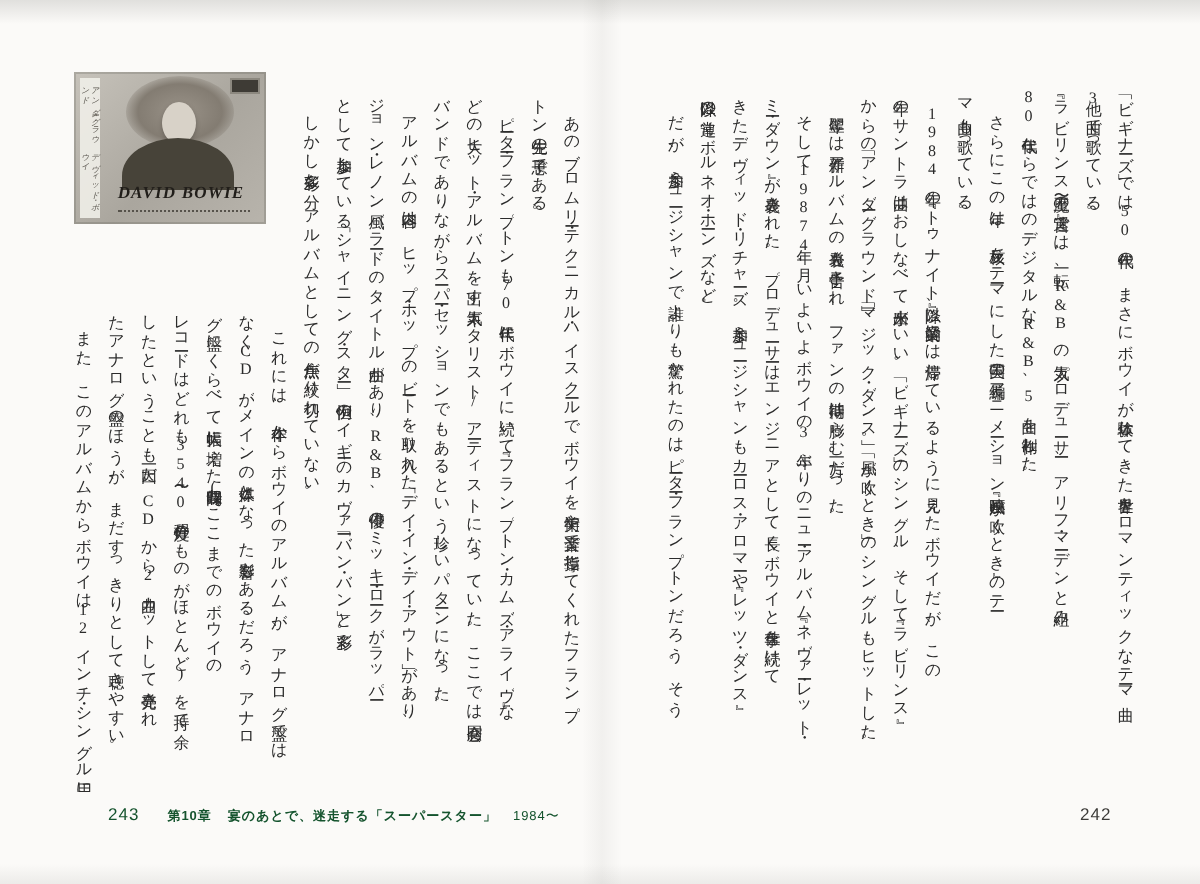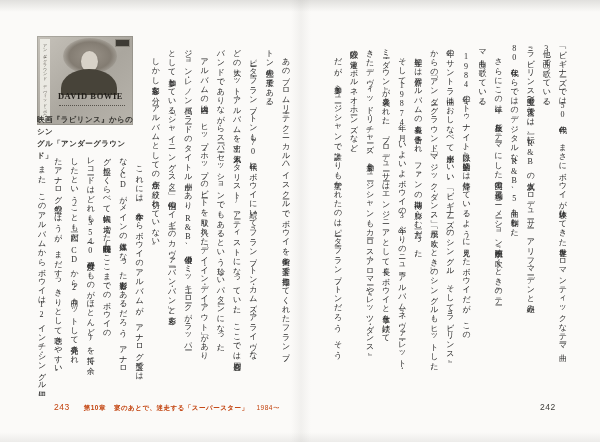--- a/index.html
+++ b/index.html
@@ -21,23 +21,23 @@
   .cols-left{left:37px;width:253px;height:352px;}
   .cols-right{left:333px;width:234px;height:352px;}
   .vcol{
     writing-mode:vertical-rl;text-orientation:upright;
     width:9px;height:352px;line-height:9px;font-size:8px;letter-spacing:0.3px;
     color:#2b2b2b;overflow:hidden;
   }
   .vcol.below{margin-top:108px;height:244px;}
 
   
-  .cover{position:absolute;left:37px;top:36px;width:96px;height:89px;overflow:hidden;
+  .cover{position:absolute;left:37px;top:36px;width:96px;height:76px;overflow:hidden;
     background:linear-gradient(135deg,#c6c2ba 0%,#aaa69e 55%,#b8b4ac 100%);
-    box-shadow:0 0 0 1px rgba(90,90,85,0.25) inset;}
+    box-shadow:0 0 0 1px rgba(90,90,85,0.25) inset;font-style:italic;}
   .cover-obi{position:absolute;left:3px;top:3px;bottom:3px;width:10px;background:rgba(240,238,232,0.9);
     display:flex;flex-direction:column;align-items:center;justify-content:space-between;padding:2px 0;box-sizing:border-box;}
   .obi-txt{writing-mode:vertical-rl;text-orientation:upright;font-size:4px;line-height:5px;color:#5a564f;letter-spacing:0.2px;}
   .cover-hair{position:absolute;left:26px;top:2px;width:54px;height:36px;border-radius:50%;
     background:radial-gradient(ellipse at center,#9a9389 0%,#837c72 55%,rgba(131,124,114,0) 78%);}
   .cover-face{position:absolute;left:44px;top:15px;width:17px;height:21px;border-radius:50%;
     background:#d8d2c8;box-shadow:0 1px 2px rgba(60,55,50,0.4);}
   .cover-torso{position:absolute;left:24px;top:33px;width:56px;height:26px;
     background:#474339;border-radius:55% 55% 0 0/80% 80% 0 0;}
   .cover-title{position:absolute;left:13px;right:2px;top:55px;text-align:center;
@@ -47,21 +47,21 @@
   .cover-sticker{position:absolute;right:3px;top:3px;width:15px;height:8px;background:#3e3b35;
     box-shadow:0 0 0 1px #8c887f inset;}
 
   
   .caption{position:absolute;left:37px;top:114px;width:104px;
     font-family:"Liberation Sans","DejaVu Sans",sans-serif;
     font-size:7.5px;font-weight:bold;line-height:12px;color:#34332f;letter-spacing:0.4px;}
 
   
   .footer-left{position:absolute;left:54px;top:402px;display:flex;align-items:baseline;
-    font-family:"Liberation Sans","DejaVu Sans",sans-serif;color:#c2410c;}
+    font-family:"Liberation Sans","DejaVu Sans",sans-serif;color:#14532d;}
   .folio{font-size:8.5px;letter-spacing:0.5px;}
   .chap{font-size:6.5px;font-weight:bold;margin-left:14px;letter-spacing:0.5px;}
   .chap-title{font-size:6.5px;font-weight:bold;margin-left:8px;letter-spacing:0.5px;}
   .era{font-size:6.5px;margin-left:8px;letter-spacing:0.5px;}
   .footer-right{position:absolute;left:540px;top:402px;
     font-family:"Liberation Sans","DejaVu Sans",sans-serif;font-size:8.5px;color:#3c3b38;letter-spacing:0.5px;}
 </style>
 </head>
 <body>
 
@@ -113,24 +113,20 @@
     <div class="cover-torso"></div>
     <div class="cover-obi">
       <span class="obi-txt">アンダーグラウンド</span>
       <span class="obi-txt">デヴィッド・ボウイ</span>
     </div>
     <div class="cover-title">DAVID BOWIE</div>
     <div class="cover-subline"></div>
     <div class="cover-sticker"></div>
   </div>
 
-  <div class="caption">
-    <div>映画『ラビリンス』からのシン</div>
-    <div>グル「アンダーグラウンド」</div>
-  </div>
 
   <div class="footer-left">
     <span class="folio">243</span>
     <span class="chap">第10章</span>
     <span class="chap-title">宴のあとで、迷走する「スーパースター」</span>
     <span class="era">1984〜</span>
   </div>
   <div class="footer-right">242</div>
 </div>
 

